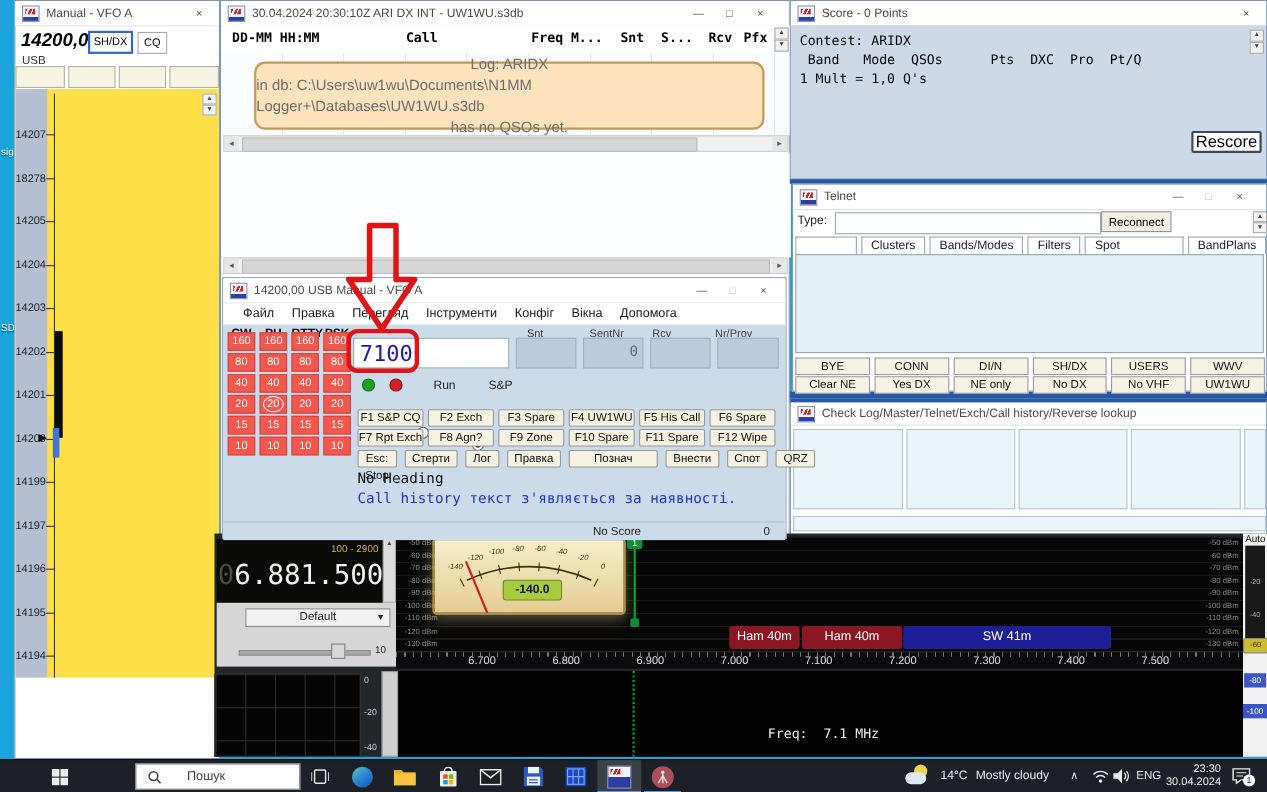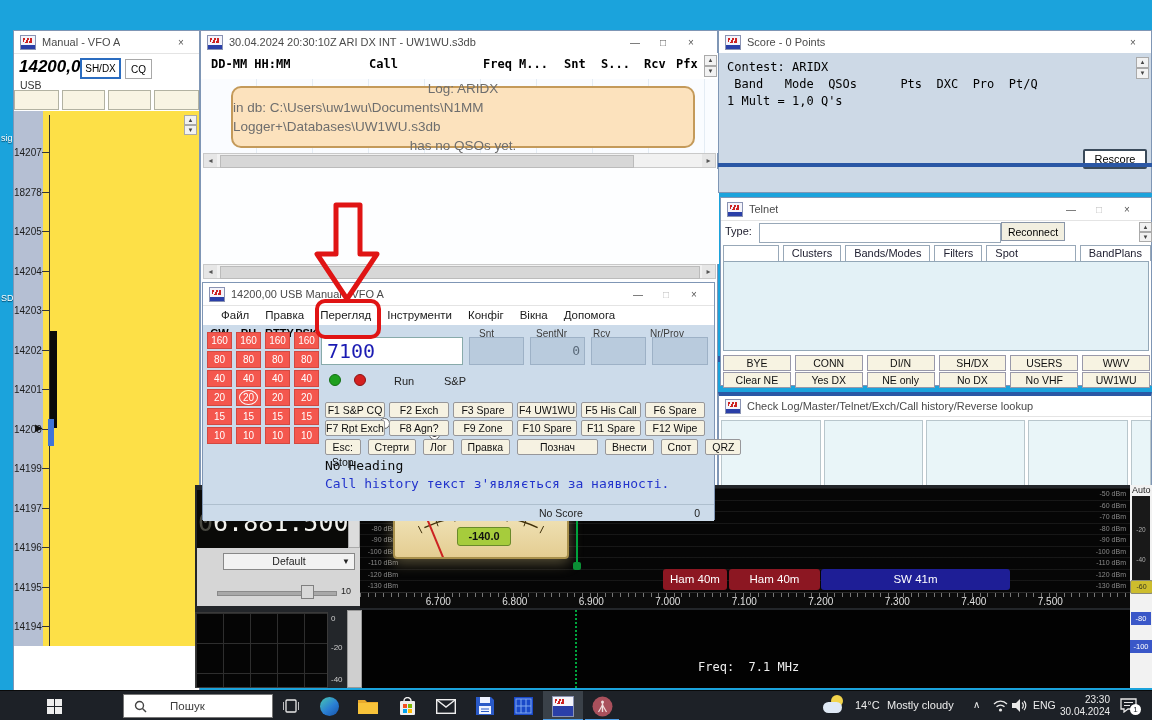--- a/index.html
+++ b/index.html
@@ -1,20 +1,20 @@
 <!DOCTYPE html>
 <html style="--desktop_cyan: #1ba3dc; --annotation_red: #e01414; --band_red: #8c1722; --band_blue: #1e1e96; --marker_green: #00a33c; --meter_value_green: #a6cc3c; --frame_blue: #2a57a5;"><head>
 <meta charset="utf-8">
 <style>
   html,body{margin:0;padding:0;}
   .screen{position:relative;width:1152px;height:720px;background:var(--desktop_cyan,#1ba3dc);overflow:hidden;
           font-family:"Liberation Sans",sans-serif;font-size:11px;color:#222;}
   .abs{position:absolute;}
   .mono{font-family:"DejaVu Sans Mono",monospace;}
-  .win{position:absolute;background:#fff;border:1px solid #7f96b5;box-sizing:border-box;margin-top:30px;}
+  .win{position:absolute;background:#fff;border:1px solid #7f96b5;box-sizing:border-box;}
   .tbar{height:22px;display:flex;align-items:center;gap:6px;padding:0 6px;background:#fff;border-bottom:1px solid #e4e4e4;}
   .ttl{font-size:11px;color:#4a4a4a;white-space:nowrap;overflow:hidden;}
   .wbtns{margin-left:auto;display:flex;gap:4px;}
   .wbtn{width:24px;height:16px;display:flex;align-items:center;justify-content:center;font-size:10px;color:#555;}
   .wbtn.pale{color:#bbb;}
   .nmicon{width:14px;height:13px;flex:0 0 auto;background:linear-gradient(#f4f4fb 0 9px,#2a3fa8 9px);border:1px solid #8a93b3;position:relative;}
   .nmicon::before{content:"";position:absolute;left:2px;top:2px;width:9px;height:5px;
     background:linear-gradient(115deg,#c22 0 2px,transparent 2px 4px,#c22 4px 6px,transparent 6px 7px,#c22 7px 9px);}
   .spin{width:13px;display:flex;flex-direction:column;}
   .spin b{flex:1;background:#f2f2f2;border:1px solid #aaa;font-size:6px;line-height:8px;color:#444;text-align:center;font-weight:normal;}
@@ -217,21 +217,21 @@
     <div class="abs" style="left:0;top:22px;width:432px;height:139px;background:#cdd9e6;padding:6px 0 0 8px;box-sizing:border-box;">
 
     <div class="score-line">Contest: ARIDX</div>
         <div class="score-line"> Band   Mode  QSOs      Pts  DXC  Pro  Pt/Q</div>
         <div class="score-line">1 Mult = 1,0 Q's</div>
       </div>
     <div class="spin abs" style="left:417px;top:26px;height:22px;">
       <b>▲</b>
       <b>▼</b>
     </div>
-    <button class="abs" style="right:4px;top:118px;width:64px;height:20px;background:#fff;border:2px solid #3a4a5a;border-radius:2px;font-size:11px;padding:0;">Rescore</button>
+    <button class="abs" style="right:4px;top:118px;width:64px;height:20px;background:#fff;border:2px solid #3a4a5a;border-radius:2px;font-size:15px;padding:0;">Rescore</button>
   </div>
 
   <div class="abs" style="left:718px;top:163px;width:434px;height:4px;background:var(--frame_blue,#2a57a5);"></div>
   <div class="abs" style="left:718px;top:356px;width:434px;height:6px;background:var(--frame_blue,#2a57a5);"></div>
 
   <div class="win" style="left:720px;top:167px;width:432px;height:189px;">
     <div class="tbar">
       <span class="nmicon"></span>
       <span class="ttl">Telnet</span>
       <span class="wbtns" style="margin-right:6px;">

